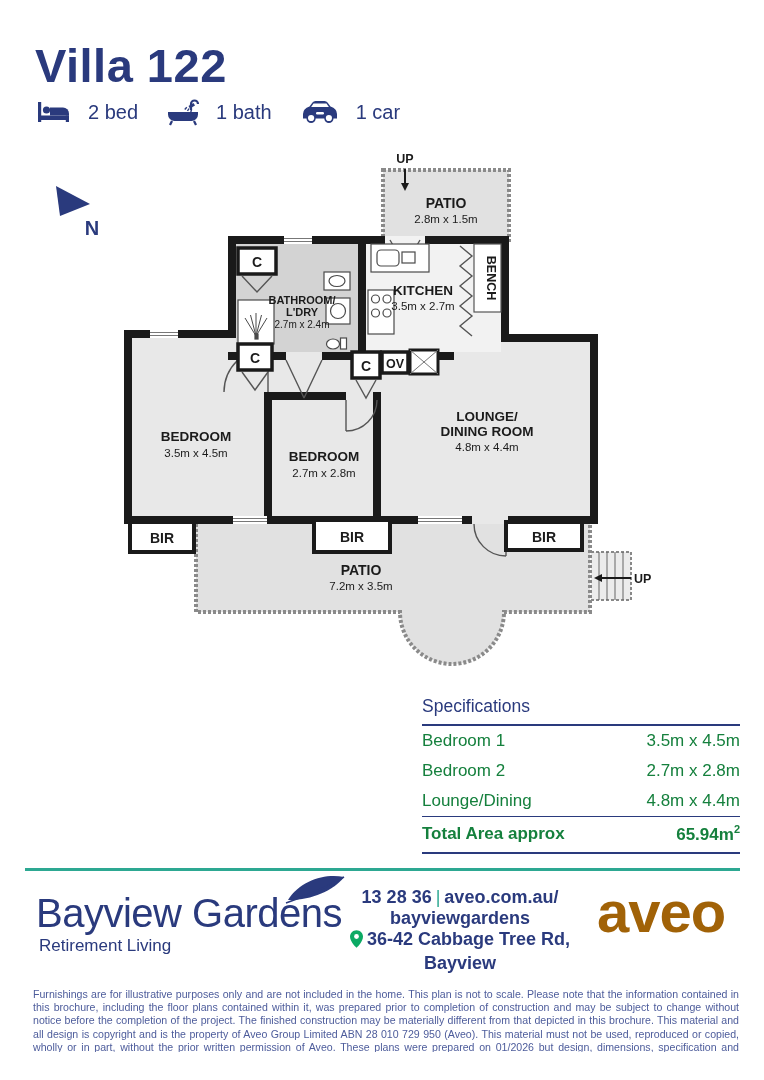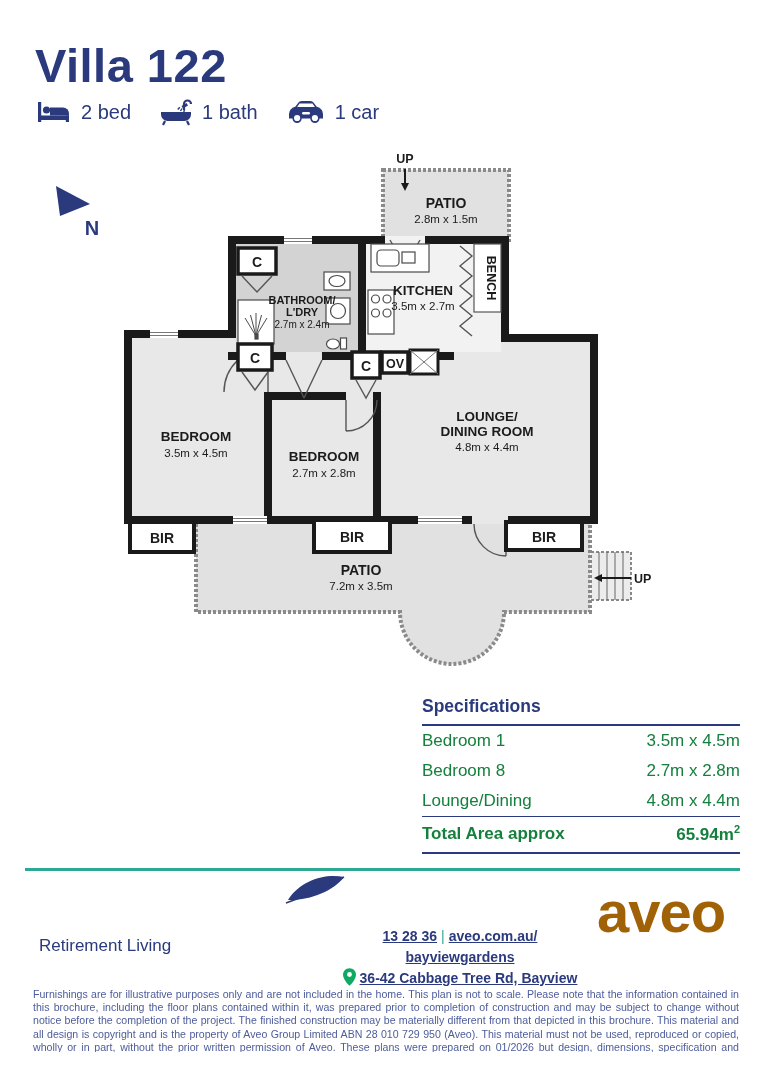--- a/index.html
+++ b/index.html
@@ -3,48 +3,48 @@
 <meta charset="utf-8">
 <style>
   html,body{margin:0;padding:0;background:#fff;}
   .page{position:relative;width:764px;height:1052px;background:#ffffff;overflow:hidden;
         font-family:"Liberation Sans",sans-serif;color:#2a3a7d;}
   .abs{position:absolute;}
 
   
   .title{left:35px;top:38px;font-size:47px;font-weight:700;letter-spacing:.5px;color:#2a3a7d;}
   .features{left:36px;top:98px;display:flex;align-items:center;gap:14px;}
-  .feature{display:flex;align-items:center;gap:9px;}
+  .feature{display:flex;align-items:center;gap:16px;}
   .feature + .feature{margin-left:14px;}
   .feature span{font-size:20px;color:#2a3a7d;}
   .ficon svg{display:block;}
 
   
   .plan{left:118px;top:148px;}
   .plan text{font-family:"Liberation Sans",sans-serif;fill:#1b1b1b;}
   .rname{font-weight:700;font-size:13.5px;}
   .rdim{font-size:11.5px;fill:#2d2d2d;}
   .small-label{font-weight:700;font-size:14px;}
   .tiny-label{font-weight:700;font-size:12.5px;}
 
   
   .specs{left:422px;top:696px;width:318px;}
-  .specs .heading{font-size:17.5px;font-weight:700;padding-bottom:7px;border-bottom:2.5px solid #2a3a7d;}
+  .specs .heading{font-size:17.5px;font-weight:400;padding-bottom:7px;border-bottom:2.5px solid #2a3a7d;}
   .specs table{width:100%;border-collapse:collapse;}
   .specs td{font-size:17px;padding:5px 0;color:#15803d;}
   .specs td.val{text-align:right;}
   .specs .totalrow{border-top:1.5px solid #2a3a7d;border-bottom:2.5px solid #2a3a7d;}
   .specs .totalrow td{font-weight:700;padding:6px 0 7px 0;}
   sup{font-size:11px;}
 
   
   .tealline{left:25px;top:868px;width:715px;height:3px;background:#2da892;}
   .brand{left:36px;top:891px;font-size:40px;font-weight:400;letter-spacing:-.5px;color:#2a3a7d;}
   .tagline{left:39px;top:936px;font-size:17px;color:#2a3a7d;}
-  .contact{left:338px;top:926px;width:244px;text-align:center;font-weight:700;font-size:14px;line-height:21px;color:#2a3a7d;text-decoration:underline;}
+  .contact{left:338px;top:887px;width:244px;text-align:center;font-weight:700;font-size:18px;line-height:21px;color:#2a3a7d;}
   .contact .sep{color:#2da892;font-weight:400;padding:0 4px;}
   .pin{display:inline-block;vertical-align:-3px;margin-right:4px;}
   .aveologo{left:597px;top:878px;font-size:58px;font-weight:700;letter-spacing:-1px;color:#a16207;}
   .disclaimer{left:33px;top:977px;width:706px;font-size:10.6px;line-height:13.4px;
               text-align:justify;color:#4d5c9b;}
 </style>
 </head>
 <body>
 
 <div class="page">
@@ -260,37 +260,38 @@
 
   <div class="abs specs">
     <div class="heading">Specifications</div>
     <table>
       <tbody>
         <tr>
           <td>Bedroom 1</td>
           <td class="val">3.5m x 4.5m</td>
         </tr>
         <tr>
-          <td>Bedroom 8</td>
+          <td>Bedroom 2</td>
           <td class="val">2.7m x 2.8m</td>
         </tr>
         <tr>
           <td>Lounge/Dining</td>
           <td class="val">4.8m x 4.4m</td>
         </tr>
         <tr class="totalrow">
           <td>Total Area approx</td>
           <td class="val"><span>65.94m</span><sup>2</sup></td>
         </tr>
       </tbody>
     </table>
   </div>
 
   <div class="abs tealline"></div>
 
+  <div class="abs brand">Bayview Gardens</div>
   <svg class="abs" style="left:282px;top:872px;" width="66" height="34" viewBox="0 0 66 34">
     <path d="M6,28 C18,8 44,1 62,5 C52,19 26,29 6,28 Z" fill="#2a3a7d"></path>
     <path d="M62,5 C44,16 24,24 4,31" fill="none" stroke="#2a3a7d" stroke-width="1.6"></path>
   </svg>
   <div class="abs tagline">Retirement Living</div>
 
   <div class="abs contact">
     <div><span>13 28 36</span><span class="sep">|</span><span>aveo.com.au/</span></div>
     <div>bayviewgardens</div>
     <div>

